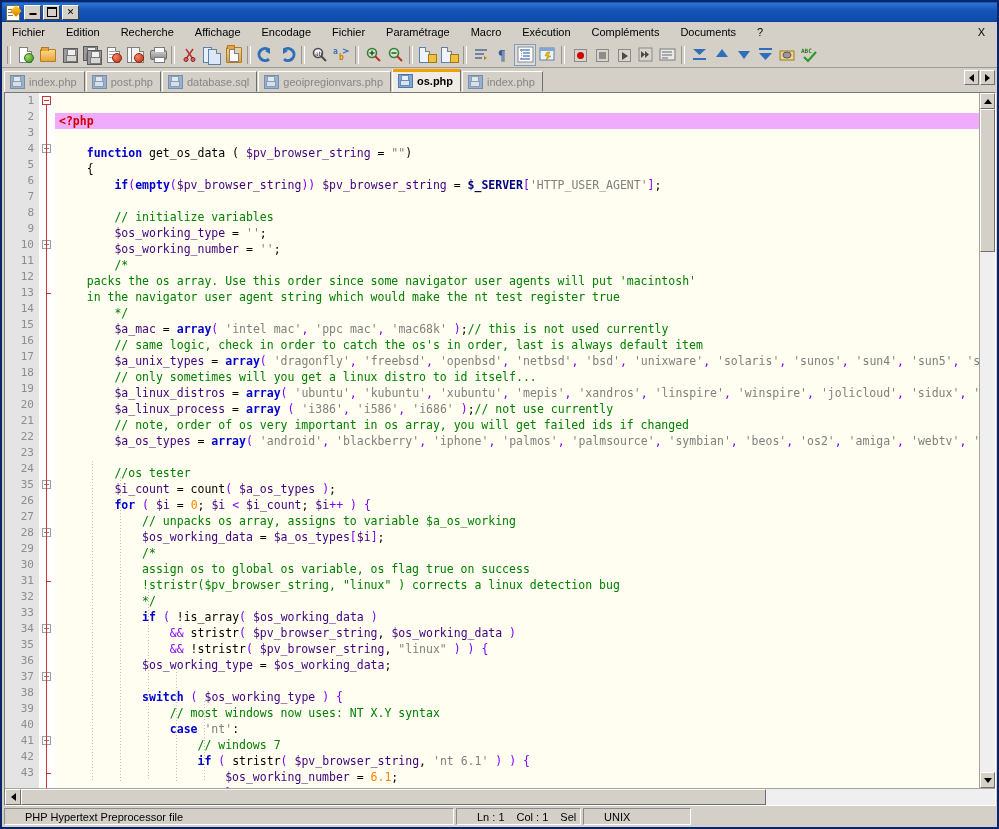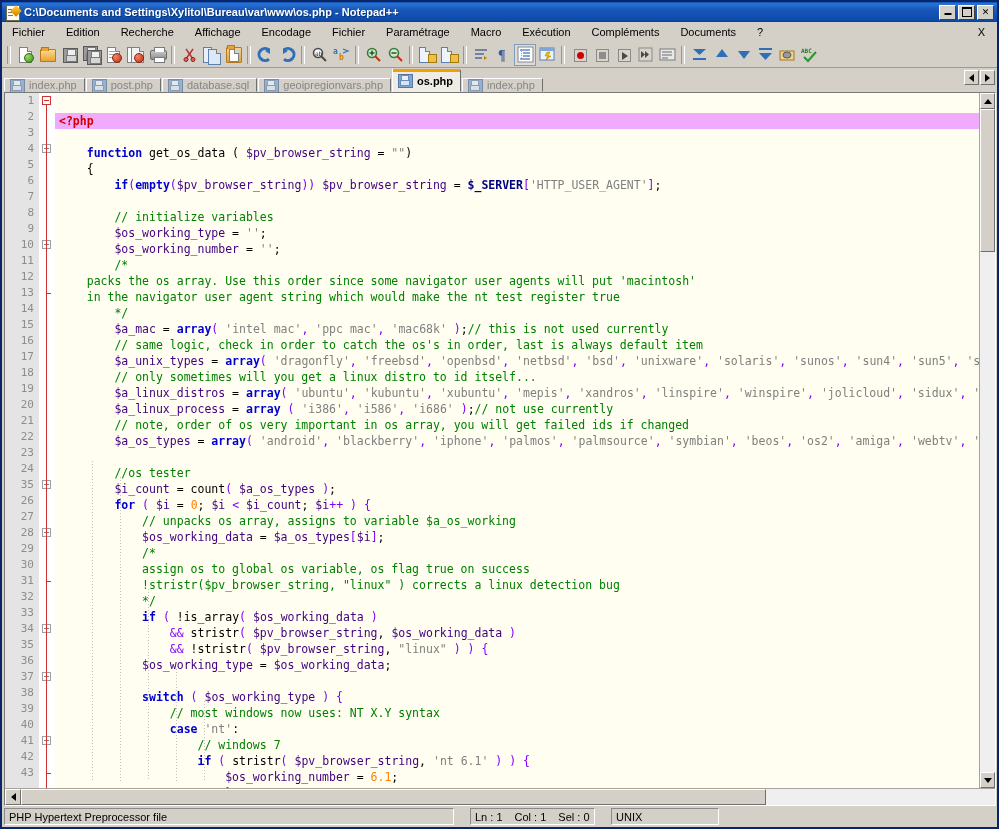--- a/index.html
+++ b/index.html
@@ -126,21 +126,21 @@
   
   #tabbar{
     height:24px;flex:0 0 24px;
     background:#d4d0c8;
     display:flex;align-items:flex-end;
     padding:0 0 0 2px;
     box-sizing:border-box;
     position:relative;
   }
   .tab{
-    height:14px;
+    height:21px;
     display:flex;align-items:center;
     padding:0 7px 0 5px;
     background:#d4d0c8;
     border:1px solid;
     border-color:#ffffff #6f6f6f #d4d0c8 #ffffff;
     margin-right:1px;
     box-sizing:border-box;
     cursor:default;
     position:relative;
     white-space:nowrap;
@@ -284,46 +284,45 @@
     height:21px;flex:0 0 21px;
     background:#d4d0c8;
     display:flex;align-items:stretch;
     padding:2px 2px 2px 2px;
     box-sizing:border-box;
   }
   .sb-cell{
     border:1px solid;
     border-color:#8a8a8a #ffffff #ffffff #8a8a8a;
     display:flex;align-items:center;
-    padding:0 4px;
+    padding:0 20px;
     font-size:11px;color:#000;
     box-sizing:border-box;
     white-space:nowrap;
     overflow:hidden;
-    margin-right:16px;
+    margin-right:2px;
   }
   #sb-type{flex:0 0 450px;}
   #sb-len{flex:0 0 310px;display:flex;gap:14px;}
   #sb-pos{flex:0 0 125px;display:flex;gap:12px;}
   #sb-eol{flex:0 0 108px;}
 </style>
 </head>
 <body>
 
 <div id="window">
 
   <div id="titlebar">
     <div id="title-icon">
       <span class="pad"></span>
         <span class="l1"></span>
         <span class="l2"></span>
         <span class="l3"></span>
         <span class="pen"></span>
     </div>
-    <div id="title-text">C:\Documents and Settings\Xylitol\Bureau\var\www\os.php - Notepad++</div>
     <div id="title-buttons">
       <div class="tbtn min">
           <span class="g"></span>
         </div>
       <div class="tbtn max">
           <span class="g"></span>
         </div>
       <div class="tbtn">
           <span class="g">✕</span>
         </div>

